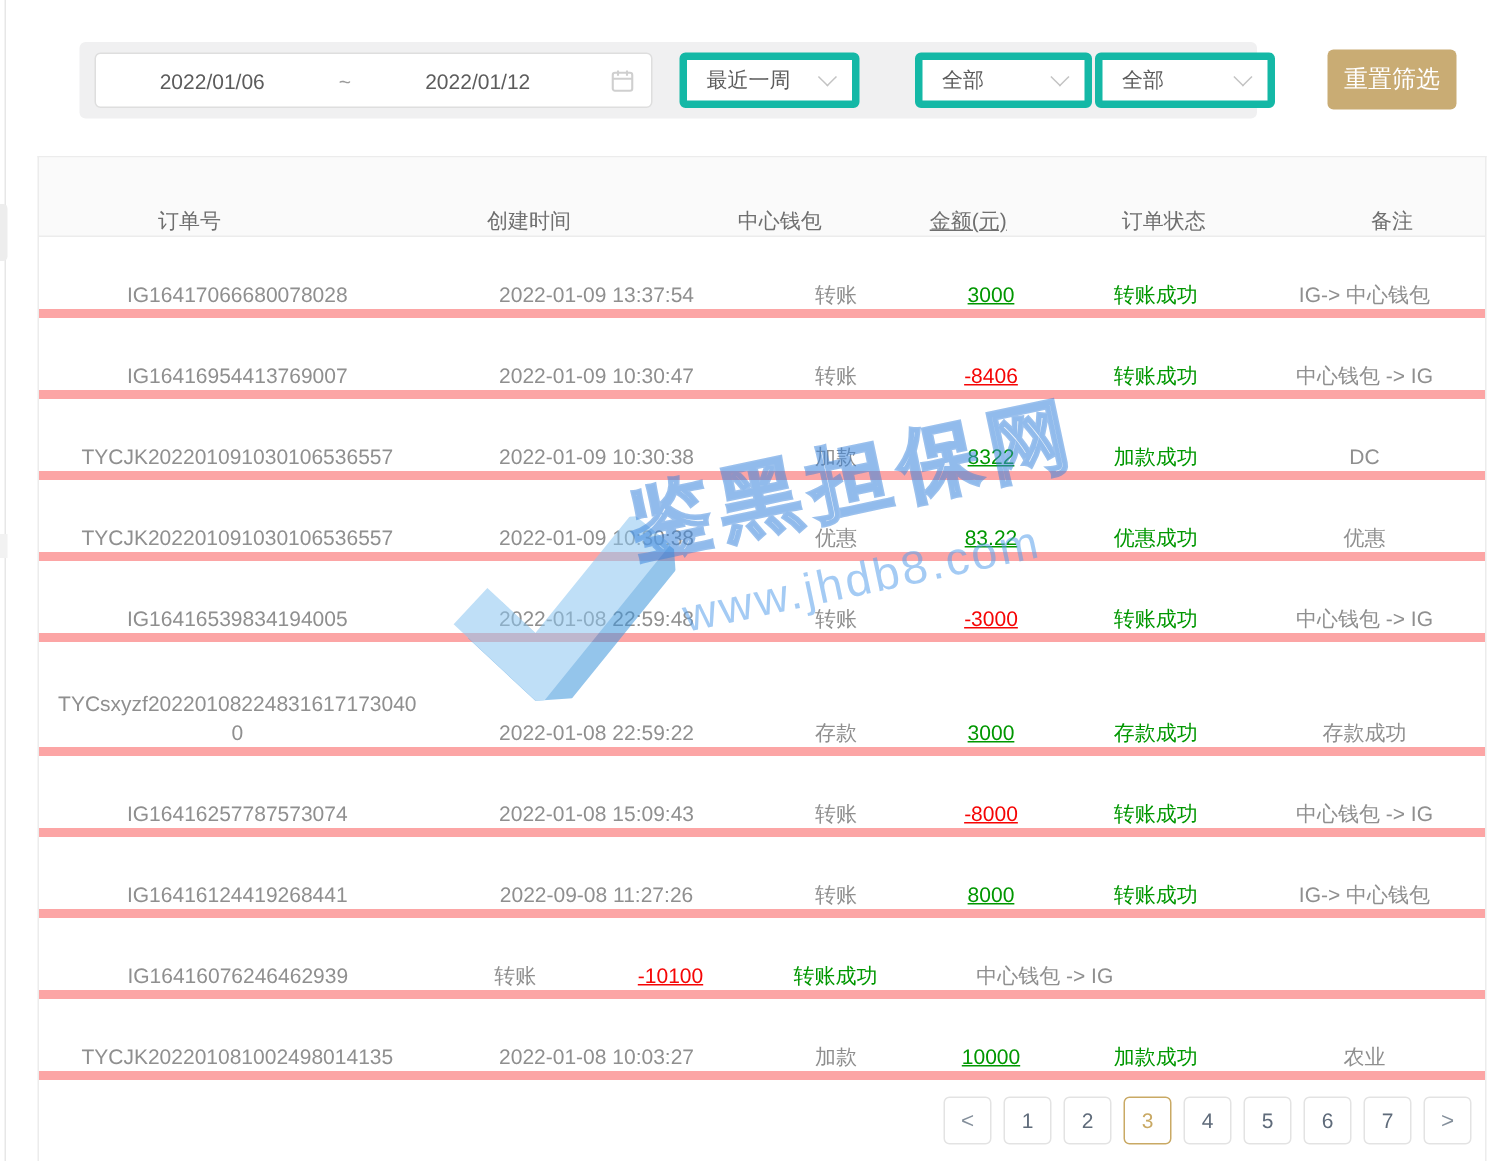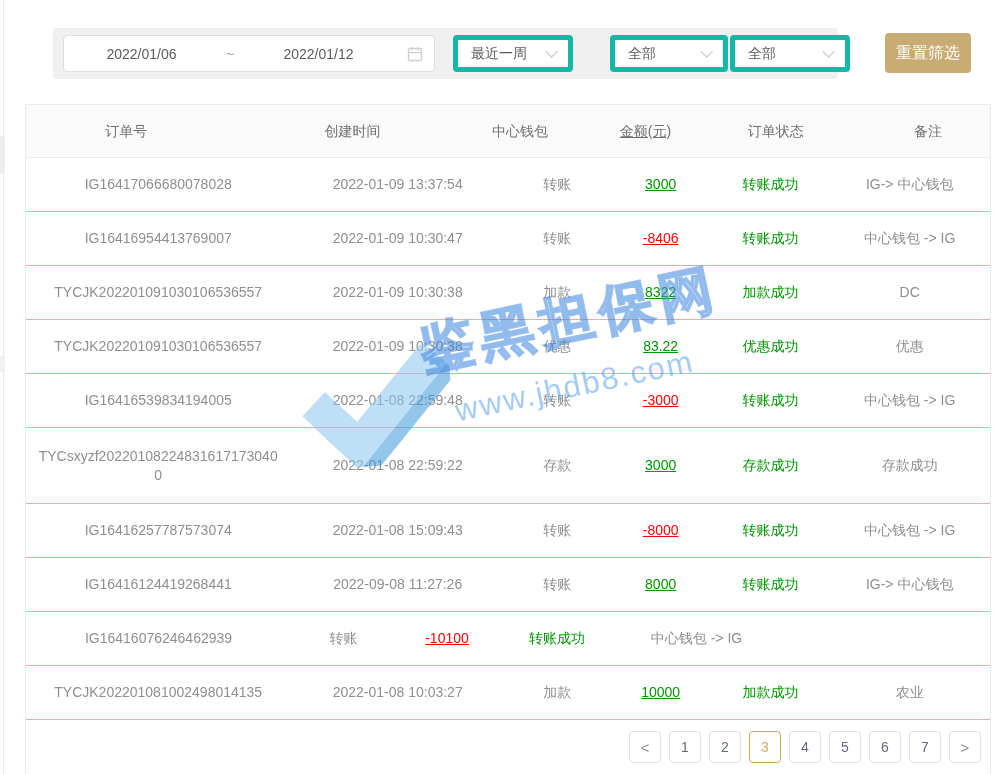--- a/index.html
+++ b/index.html
@@ -40,22 +40,22 @@
 
   .reset-btn { position:absolute; left:832px; top:5px; width:86px; height:40px;
                background: var(--gold, #c9ac74); color:#fff; border:none; border-radius:4px;
                font-size:16px; cursor:pointer; font-family:inherit; }
 
   
   .card { position:absolute; left:25px; top:104px; width:966px; height:670px;
           border:1px solid #ececec; border-bottom:none; background:#fff;
           display:flex; flex-direction:column; }
   .thead { display:flex; height:53px; background:#fafafa; border-bottom:1px solid #ececec;
-           align-items:center; color:#6f6f6f;gap:44px; }
-  .tr { display:flex; height:54px; align-items:center; border-bottom:1px solid #fca5a5; }
+           align-items:flex-end; color:#6f6f6f;gap:44px; }
+  .tr { display:flex; height:54px; align-items:flex-end; border-bottom:6px solid #fca5a5; }
   .tr.tall { height:76px; }
   .th, .td { text-align:center; padding:0 10px; line-height:19px; overflow:hidden; }
   .td { word-break:break-all; color:#8f8f8f; }
   .c1{ width:265px; } .c2{ width:215px; } .c3{ width:105px; }
   .c4{ width:102px;text-decoration:underline; } .c5{ width:118px; } .c6{ width:161px; }
   .amt-green { color: var(--green, #009700); }
   .amt-red   { color: var(--red, #f50505); }
   .status-green { color: var(--green, #009700); }
 
   

